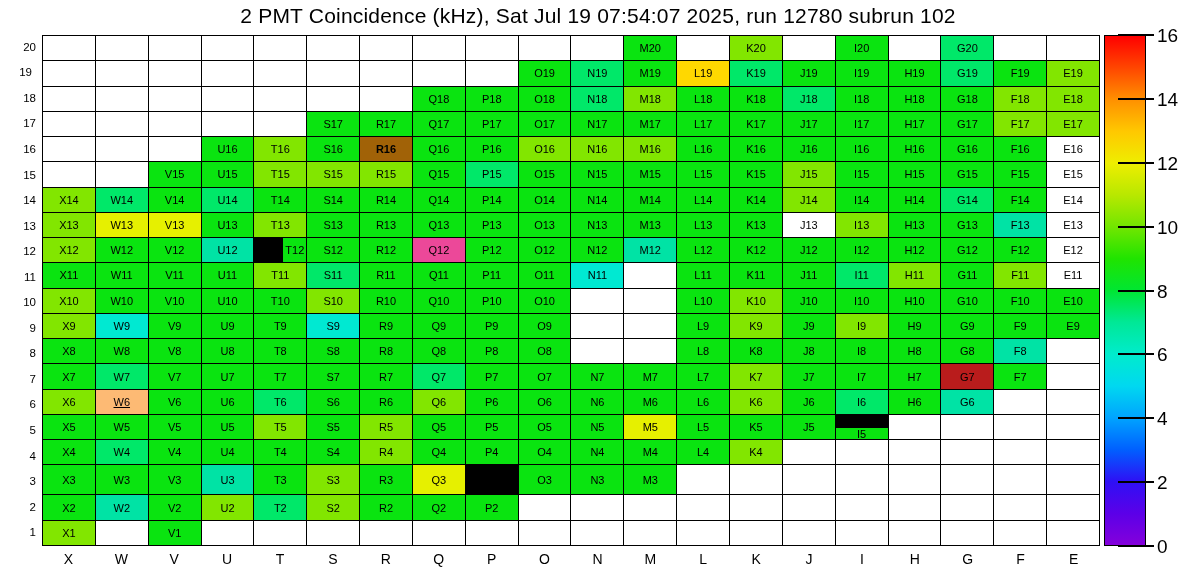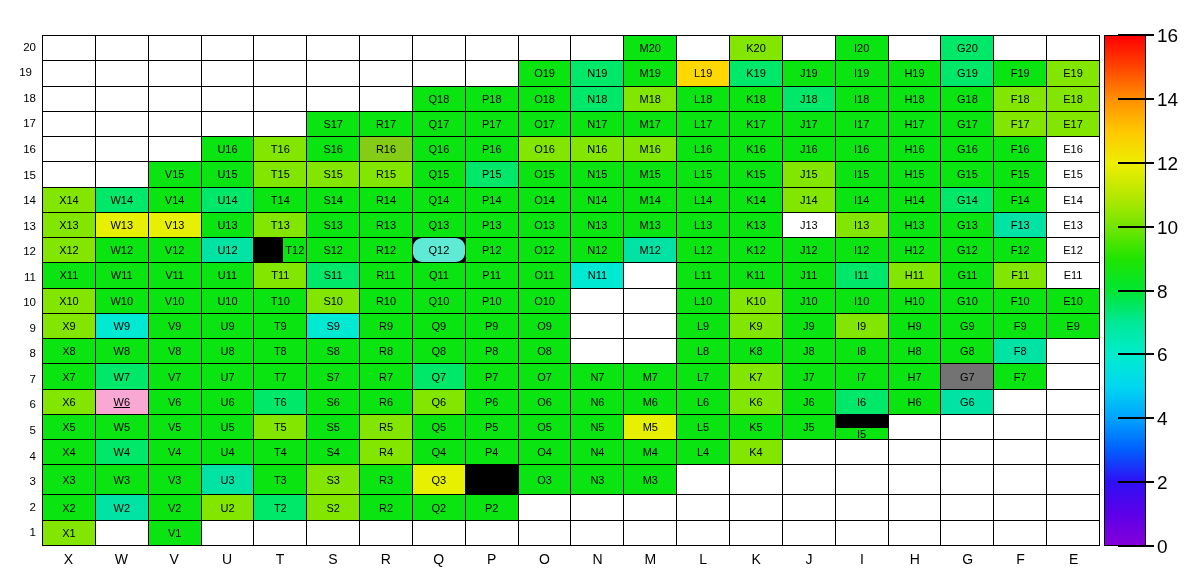--- a/index.html
+++ b/index.html
@@ -49,20 +49,21 @@
   }
   .cblab{
     position:absolute;left:1157px;width:40px;
     font-size:19px;color:#000;text-align:left;
   }
 </style>
 </head>
 <body>
 
 <div id="canvas">
+  <div id="title">2 PMT Coincidence (kHz), Sat Jul 19 07:54:07 2025, run 12780 subrun 102</div>
   <div id="grid">
       <div class="cell"></div>
       <div class="cell"></div>
       <div class="cell"></div>
       <div class="cell"></div>
       <div class="cell"></div>
       <div class="cell"></div>
       <div class="cell"></div>
       <div class="cell"></div>
       <div class="cell"></div>
@@ -228,21 +229,21 @@
       <div class="cell"></div>
       <div class="cell" style="background: rgb(10, 228, 16);">
         <span>U16</span>
       </div>
       <div class="cell" style="background: rgb(130, 230, 0);">
         <span>T16</span>
       </div>
       <div class="cell" style="background: rgb(10, 228, 16);">
         <span>S16</span>
       </div>
-      <div class="cell" style="background: #84cc16;">
+      <div class="cell" style="background: #a16207; font-weight: bold;">
         <span>R16</span>
       </div>
       <div class="cell" style="background: rgb(10, 228, 16);">
         <span>Q16</span>
       </div>
       <div class="cell" style="background: rgb(10, 228, 16);">
         <span>P16</span>
       </div>
       <div class="cell" style="background: rgb(130, 230, 0);">
         <span>O16</span>
@@ -467,21 +468,21 @@
       </div>
       <div class="cell" style="background: rgb(10, 228, 16); margin-left: 29px;">
         <span>T12</span>
       </div>
       <div class="cell" style="background: rgb(10, 228, 16);">
         <span>S12</span>
       </div>
       <div class="cell" style="background: rgb(10, 228, 16);">
         <span>R12</span>
       </div>
-      <div class="cell" style="background: #5eead4; border-radius: 9px;">
+      <div class="cell" style="background: #ec4899;">
         <span>Q12</span>
       </div>
       <div class="cell" style="background: rgb(10, 228, 16);">
         <span>P12</span>
       </div>
       <div class="cell" style="background: rgb(10, 228, 16);">
         <span>O12</span>
       </div>
       <div class="cell" style="background: rgb(10, 228, 16);">
         <span>N12</span>
@@ -781,31 +782,31 @@
       </div>
       <div class="cell" style="background: rgb(10, 228, 16);">
         <span>J7</span>
       </div>
       <div class="cell" style="background: rgb(10, 228, 16);">
         <span>I7</span>
       </div>
       <div class="cell" style="background: rgb(10, 228, 16);">
         <span>H7</span>
       </div>
-      <div class="cell" style="background: #737373;">
+      <div class="cell" style="background: #b91c1c;">
         <span>G7</span>
       </div>
       <div class="cell" style="background: rgb(10, 228, 16);">
         <span>F7</span>
       </div>
       <div class="cell"></div>
       <div class="cell" style="background: rgb(130, 230, 0);">
         <span>X6</span>
       </div>
-      <div class="cell" style="background: #f9a8d4; text-decoration: underline;">
+      <div class="cell" style="background: #fdba74; text-decoration: underline;">
         <span>W6</span>
       </div>
       <div class="cell" style="background: rgb(10, 228, 16);">
         <span>V6</span>
       </div>
       <div class="cell" style="background: rgb(10, 228, 16);">
         <span>U6</span>
       </div>
       <div class="cell" style="background: rgb(0, 232, 105);">
         <span>T6</span>

